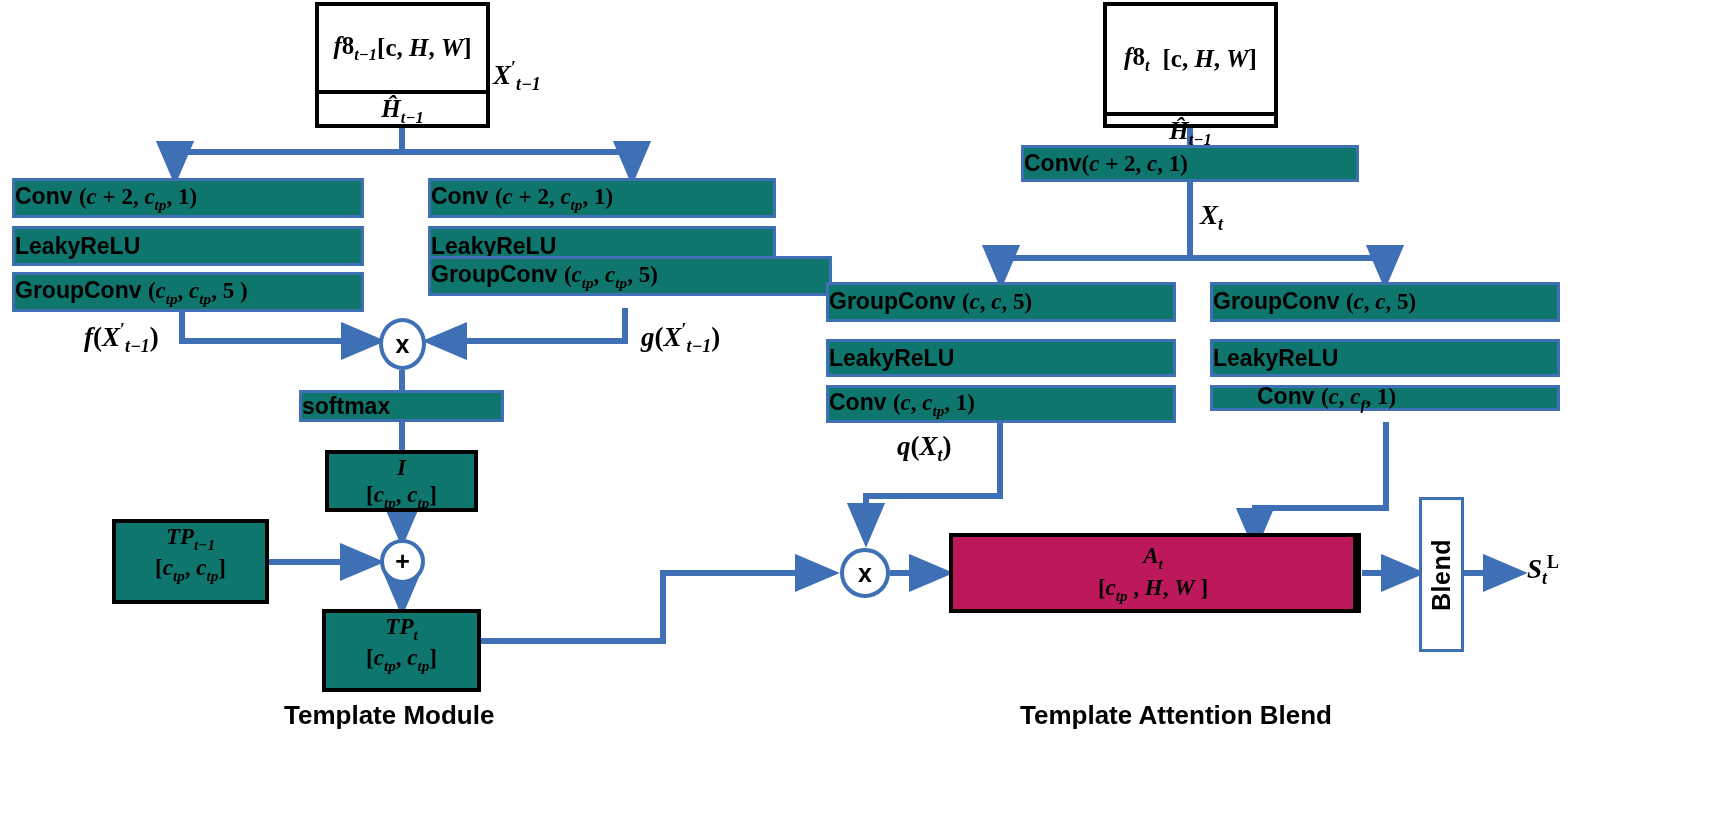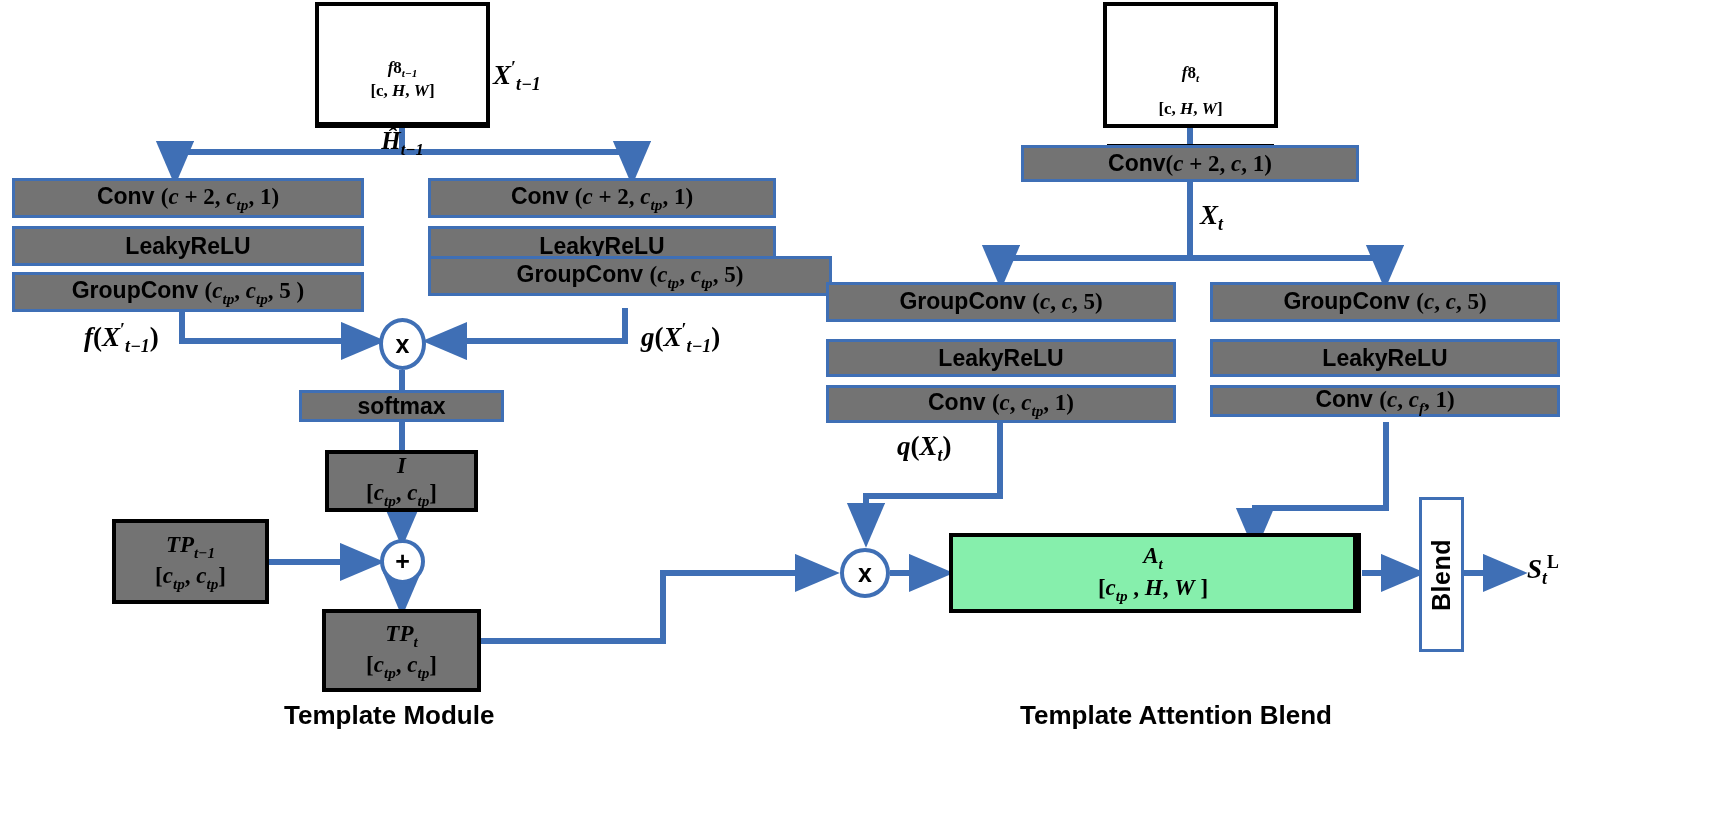--- a/index.html
+++ b/index.html
@@ -5,40 +5,40 @@
   html,body{margin:0;padding:0;background:#ffffff;}
   body{
     font-family:"Liberation Sans", sans-serif;
     width:1734px;height:822px;position:relative;overflow:hidden;
     color:#000;
   }
   #stage{position:absolute;left:0;top:0;width:1734px;height:822px;}
   svg#wires{position:absolute;left:0;top:0;width:1734px;height:822px;pointer-events:none;}
 
   .node{position:absolute;box-sizing:border-box;display:flex;align-items:center;
-        justify-content:center;text-align:center;background:#737373;}
+        text-align:center;background:#0f766e;}
 
   
   .op{border:3px solid #3f6fb5;font-weight:bold;font-size:23px;line-height:1.05;}
 
   
   .tensor{border:4px solid #000;font-weight:bold;font-size:23px;line-height:1.18;
           flex-direction:column;}
 
   
   .stackbox{position:absolute;border:4px solid #000;box-sizing:border-box;background:#fff;}
-  .stackbox .cell-top{box-sizing:border-box;display:flex;flex-direction:column;
+  .stackbox .cell-top{box-sizing:border-box;display:flex;
       align-items:center;justify-content:center;border-bottom:4px solid #000;
-      font-weight:bold;font-size:17px;line-height:1.22;margin-top:32px;}
+      font-weight:bold;font-size:25px;line-height:1.22;}
   .stackbox .cell-bot{box-sizing:border-box;display:flex;align-items:center;
       justify-content:center;font-weight:bold;font-size:25px;}
 
   
   .splitbox{position:absolute;border:4px solid #000;box-sizing:border-box;
-            background:#86efac;display:flex;}
+            background:#be185d;display:flex;}
   .splitbox .half{flex:1;display:flex;flex-direction:column;align-items:center;
       justify-content:center;font-weight:bold;font-size:23px;line-height:1.3;}
   .splitbox .half.left{border-right:4px solid #000;}
 
   
   .opcircle{position:absolute;border:4px solid #3f6fb5;border-radius:50%;
       background:#fff;display:flex;align-items:center;justify-content:center;
       font-weight:bold;font-size:25px;color:#000;box-sizing:border-box;}
 
   
@@ -243,21 +243,21 @@
   </div>
 
   <div class="node op" style="left:1210px;top:282px;width:350px;height:40px;">
     <span>
       GroupConv <span class="serif">(<i class="v">c</i>, <i class="v">c</i>, 5)</span>
     </span>
   </div>
   <div class="node op" style="left:1210px;top:339px;width:350px;height:38px;">
     <span>LeakyReLU</span>
   </div>
-  <div class="node op" style="left:1210px;top:385px;width:350px;height:32px;">
+  <div class="node op" style="left:1210px;top:385px;width:350px;height:26px;padding-left:44px;">
     <span>
       Conv <span class="serif">(<i class="v">c</i>, <i class="v">c</i><sub>f</sub>, 1)</span>
     </span>
   </div>
 
   <div class="opcircle" style="left:840px;top:548px;width:50px;height:50px;">
     <span>x</span>
   </div>
 
   <div class="splitbox" style="left:949px;top:533px;width:412px;height:80px;">

